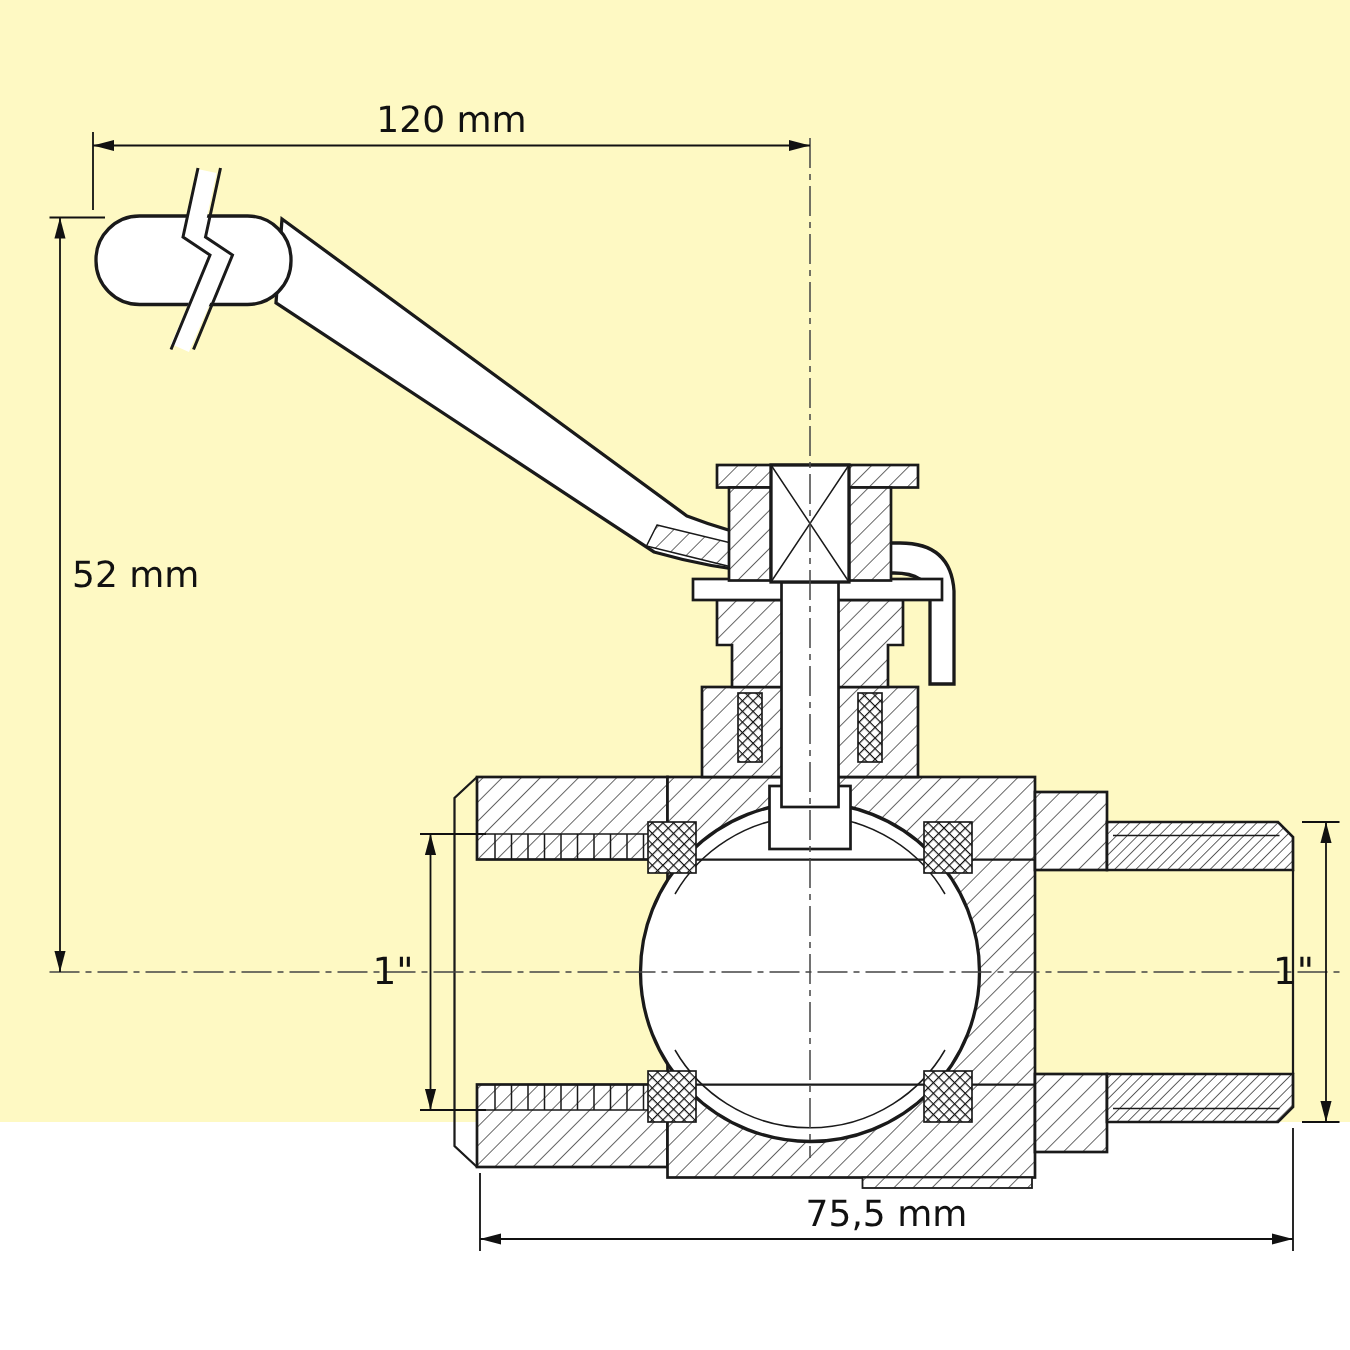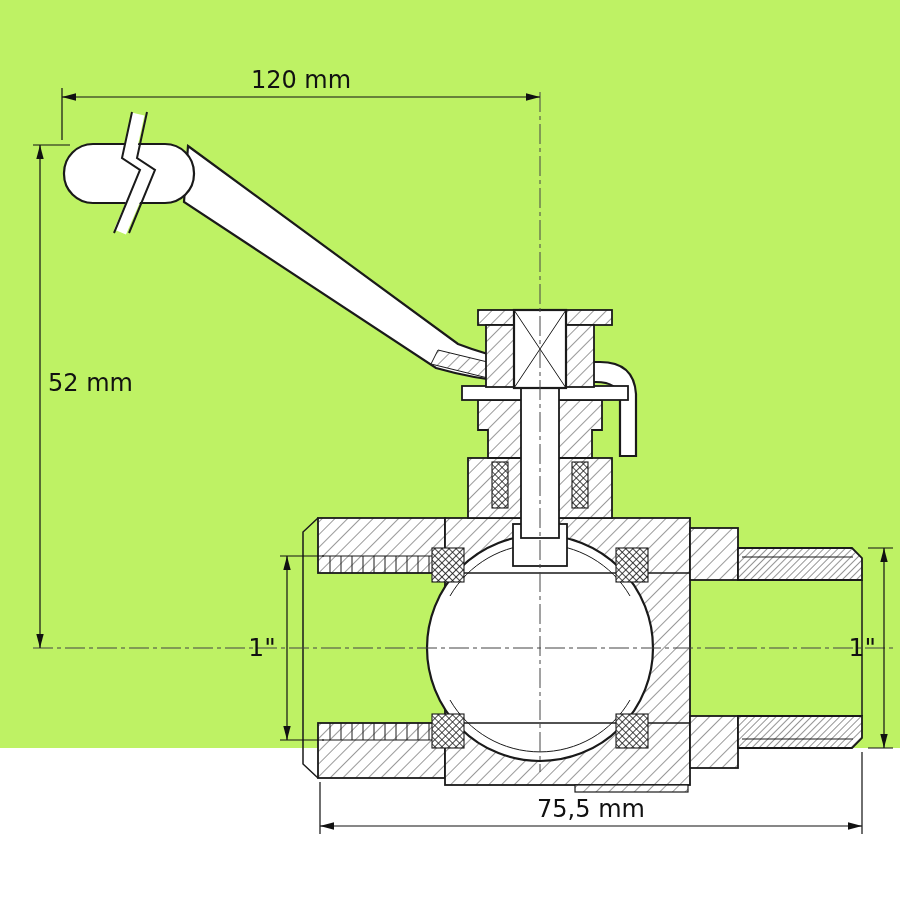--- a/index.html
+++ b/index.html
@@ -7,21 +7,21 @@
     padding: 0;
     width: 900px;
     height: 900px;
     background: #ffffff;
     font-family: "DejaVu Sans", sans-serif;
   }
   .canvas-wrap {
     width: 900px;
     height: 748px;
     position: relative;
-    background: #bef264;
+    background: #fef9c3;
   }
   svg { display: block; }
   .dim-text {
     font-family: "DejaVu Sans", "Liberation Sans", sans-serif;
     font-size: 24px;
     fill: #111111;
   }
   .dim-text-port {
     font-family: "DejaVu Sans", "Liberation Sans", sans-serif;
     font-size: 25px;

